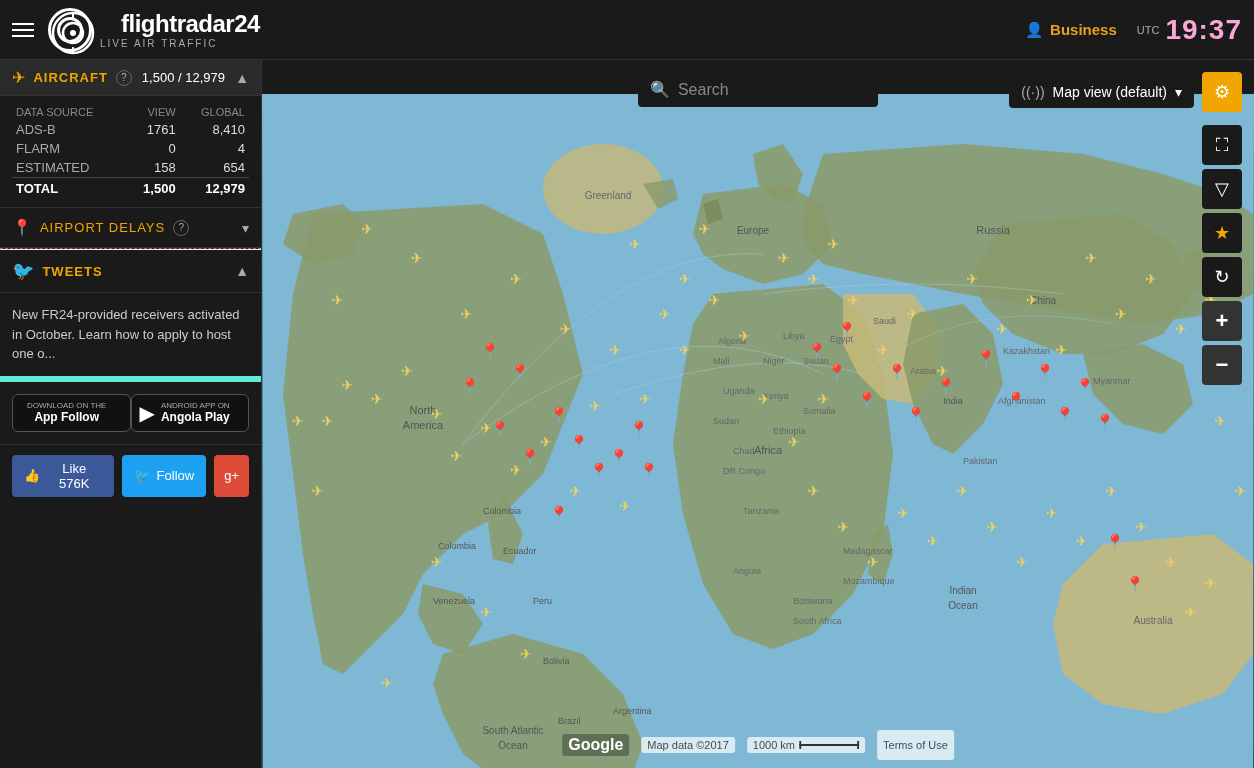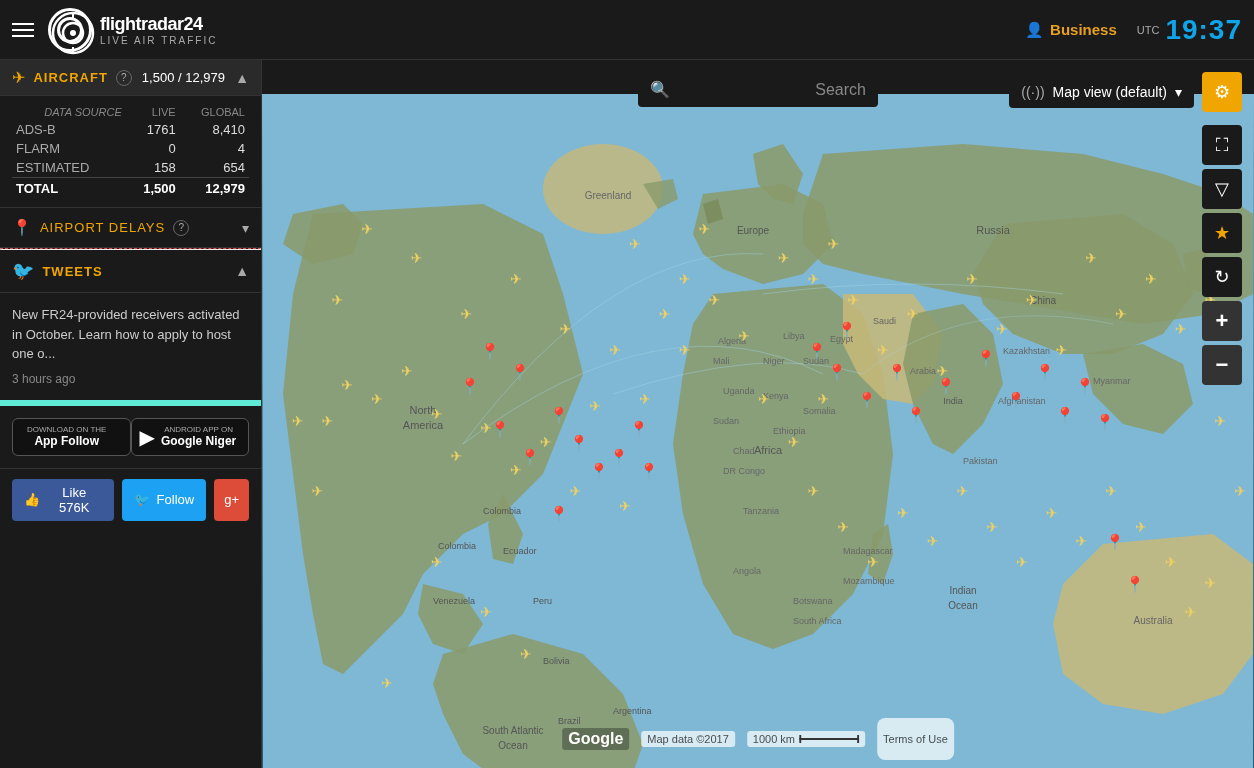--- a/index.html
+++ b/index.html
@@ -26,27 +26,27 @@
       display: flex; align-items: center; justify-content: center;
       position: relative;
     }
     .logo-circle::before {
       content: '';
       width: 20px; height: 20px;
       border: 3px solid #fff;
       border-radius: 50%;
     }
     .logo-text { display: flex; flex-direction: column; }
-    .logo-name { font-size: 18px; font-weight: bold; color: #fff; letter-spacing: -0.5px; }
+    .logo-name { font-size: 24px; font-weight: bold; color: #fff; letter-spacing: -0.5px; margin-left: 21px; }
     .logo-sub { font-size: 10px; color: #aaa; letter-spacing: 2px; text-transform: uppercase; }
     .header-right { margin-left: auto; display: flex; align-items: center; gap: 20px; }
     .business-btn { display: flex; align-items: center; gap: 6px; color: #e8a020; font-size: 15px; font-weight: bold; cursor: pointer; }
     .utc-time { display: flex; align-items: center; gap: 6px; }
     .utc-label { font-size: 11px; color: #aaa; }
-    .utc-clock { font-size: 28px; font-weight: bold; color: #0ea5e9; letter-spacing: 1px; }
+    .utc-clock { font-size: 28px; font-weight: bold; color: #f9a8d4; letter-spacing: 1px; }
 
     
     .main { display: flex; flex: 1; overflow: hidden; }
 
     
     .sidebar {
       width: 262px;
       background: #1a1a1a;
       flex-shrink: 0;
       display: flex;
@@ -67,21 +67,21 @@
     .aircraft-icon { color: #f0a500; font-size: 16px; }
     .aircraft-label { font-size: 13px; font-weight: bold; color: #f0a500; letter-spacing: 1px; text-transform: uppercase; }
     .aircraft-help { width: 16px; height: 16px; border: 1px solid #666; border-radius: 50%; display: flex; align-items: center; justify-content: center; font-size: 10px; color: #aaa; cursor: pointer; }
     .aircraft-count { font-size: 13px; color: #fff; margin-left: 2px; }
     .aircraft-chevron { margin-left: auto; color: #aaa; font-size: 14px; cursor: pointer; }
 
     
     .data-table { padding: 8px 12px; }
     .data-table table { width: 100%; border-collapse: collapse; font-size: 13px; }
     .data-table thead tr th { color: #888; font-size: 11px; font-weight: normal; text-align: right; padding: 2px 4px; }
-    .data-table thead tr th:first-child { text-align: right; font-style: italic; }
+    .data-table thead tr th:first-child { text-align: left; }
     .data-table tbody tr td { padding: 2px 4px; text-align: right; color: #ddd; }
     .data-table tbody tr td:first-child { text-align: left; color: #aaa; }
     .data-table tfoot tr td { padding: 3px 4px; text-align: right; font-weight: bold; color: #fff; border-top: 1px solid #444; }
     .data-table tfoot tr td:first-child { text-align: left; }
 
     
     .section-bar {
       padding: 10px 12px;
       display: flex;
       align-items: center;
@@ -158,21 +158,21 @@
     .search-input-wrap {
       background: #1a1a1a;
       border: none;
       border-radius: 4px;
       display: flex;
       align-items: center;
       padding: 8px 12px;
       gap: 8px;
     }
     .search-icon { color: #888; font-size: 16px; }
-    .search-input { background: transparent; border: none; color: #f0abfc; font-size: 16px; width: 100%; outline: none; text-align: right; }
+    .search-input { background: transparent; border: none; color: #f0abfc; font-size: 16px; width: 100%; outline: none; }
     .search-input::placeholder { color: #888; }
 
     
     .map-top-right {
       position: absolute;
       top: 12px;
       right: 12px;
       display: flex;
       align-items: center;
       gap: 8px;
@@ -288,21 +288,21 @@
       <div class="aircraft-help">?</div>
       <span class="aircraft-count">1,500 / 12,979</span>
       <span class="aircraft-chevron">▲</span>
     </div>
 
     <div class="data-table">
       <table>
         <thead>
           <tr>
             <th>DATA SOURCE</th>
-            <th>LIVE</th>
+            <th>VIEW</th>
             <th>GLOBAL</th>
           </tr>
         </thead>
         <tbody>
           <tr>
             <td>ADS-B</td>
             <td>1761</td>
             <td>8,410</td>
           </tr>
           <tr>
@@ -336,36 +336,35 @@
     <hr class="dashed-divider">
 
     <div class="tweets-bar">
       <span class="tweet-icon">🐦</span>
       <span class="tweets-label">TWEETS</span>
       <span class="tweets-chevron">▲</span>
     </div>
 
     <div class="tweet-content">
       <div>New FR24-provided receivers activated in October. Learn how to apply to host one o...</div>
-      <div class="tweet-time">3 hours ago</div>
     </div>
 
     <div class="store-buttons">
       <button class="store-btn">
         <span class="store-btn-icon"></span>
         <div class="store-btn-text">
           <span class="store-btn-sub">Download on the</span>
           <span class="store-btn-name">App Follow</span>
         </div>
       </button>
       <button class="store-btn">
         <span class="store-btn-icon">▶</span>
         <div class="store-btn-text">
           <span class="store-btn-sub">ANDROID APP ON</span>
-          <span class="store-btn-name">Google Niger</span>
+          <span class="store-btn-name">Angola Play</span>
         </div>
       </button>
     </div>
 
     <div class="social-buttons">
       <button class="fb-btn">
         <span>👍</span>
         <span>Like 576K</span>
       </button>
       <button class="tw-btn">
@@ -625,18 +624,18 @@
       <span style="font-size:16px;font-weight:bold;color:white;background:rgba(0,0,0,0.3);padding:2px 6px;border-radius:3px;">Google</span>
       <span style="font-size:11px;color:rgba(0,0,0,0.7);background:rgba(255,255,255,0.7);padding:2px 6px;border-radius:3px;">Map data ©2017</span>
       <span style="font-size:11px;color:rgba(0,0,0,0.7);background:rgba(255,255,255,0.7);padding:2px 6px;border-radius:3px;display:flex;align-items:center;gap:4px;">
         <span>1000 km</span>
         <svg width="60" height="8">
             <rect x="0" y="3" width="60" height="2" fill="#333"></rect>
             <rect x="0" y="0" width="2" height="8" fill="#333"></rect>
             <rect x="58" y="0" width="2" height="8" fill="#333"></rect>
           </svg>
       </span>
-      <span style="font-size:11px;color:rgba(0,0,0,0.7);background:rgba(255,255,255,0.7);padding:15px 6px;border-radius:8px;">Terms of Use</span>
+      <span style="font-size:11px;color:rgba(0,0,0,0.7);background:rgba(255,255,255,0.7);padding:9px 6px;border-radius:3px;">Terms of Use</span>
     </div>
 
   </div>
 
 </div>
 
 </body></html>

